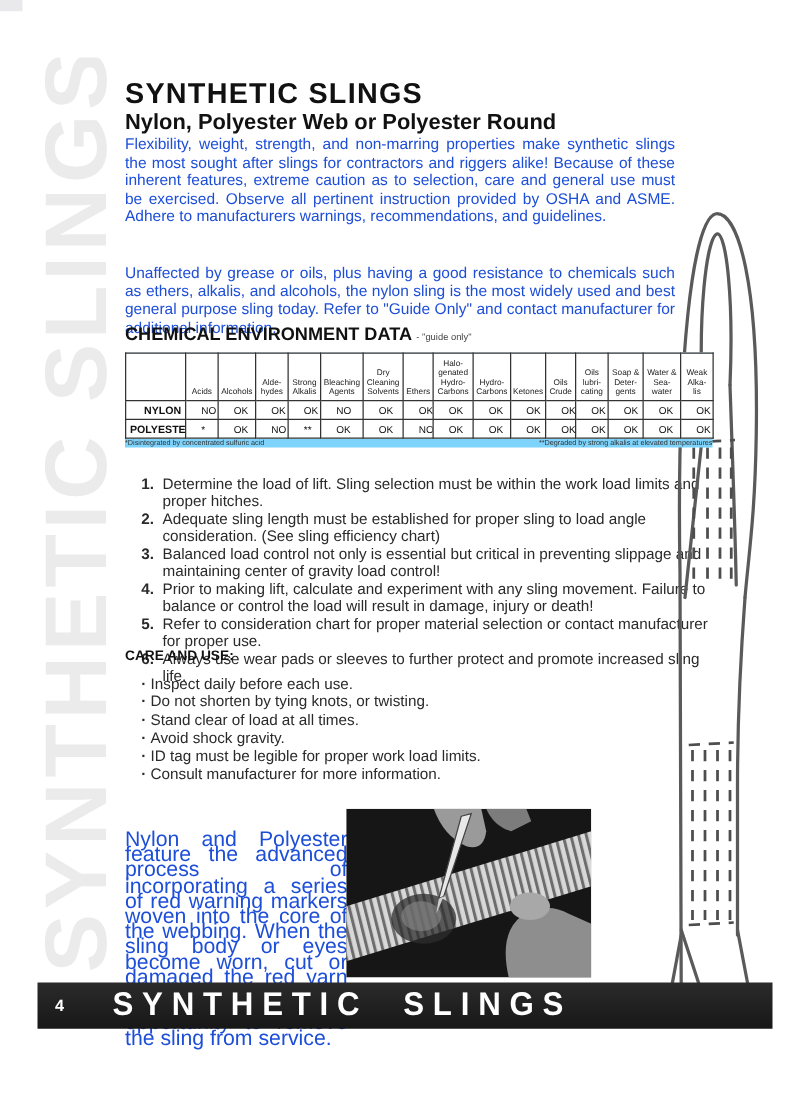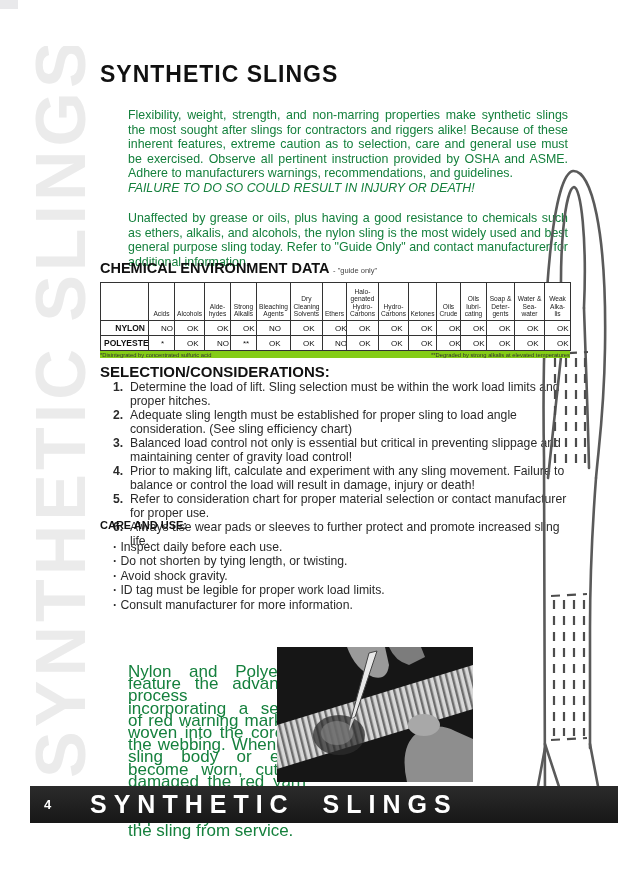--- a/index.html
+++ b/index.html
@@ -8,29 +8,29 @@
   
   .corner-smudge{position:absolute;left:0;top:0;width:18px;height:9px;background:#e3e3e6;opacity:.8;}
   
   .watermark{position:absolute;left:2px;top:778px;width:732px;height:118px;
              transform:rotate(-90deg);transform-origin:top left;
              font-weight:800;font-size:70px;letter-spacing:4px;color:#ebebeb;
              white-space:nowrap;overflow:hidden;line-height:118px;}
   
   .title{position:absolute;left:100px;top:46px;font-size:23px;font-weight:800;letter-spacing:1px;color:#111;}
   .subtitle{position:absolute;left:100px;top:72px;font-size:17.5px;font-weight:800;color:#111;}
-  .para{position:absolute;text-align:justify;font-size:12.4px;line-height:14.5px;color:#15803d;margin-left:28px;}
+  .para{position:absolute;text-align:justify;font-size:12.4px;line-height:14.5px;color:#1d4ed8;}
   #p1{left:100px;top:96px;width:440px;}
   .warning{font-style:italic;}
   #p2{left:100px;top:199px;width:440px;}
   .section-head{position:absolute;font-weight:800;color:#111;}
   #chem-head{left:100px;top:260px;font-size:14.5px;}
   #chem-head .note{font-size:7.5px;font-weight:400;color:#444;letter-spacing:0;}
   
-  #chem-table-wrap{position:absolute;left:100px;top:282px;width:470px;background:#84cc16;z-index:3;}
+  #chem-table-wrap{position:absolute;left:100px;top:282px;width:470px;background:#7dd3fc;z-index:3;}
   table{border-collapse:collapse;table-layout:fixed;width:470px;background:#fff;}
   th,td{border:1px solid #333;overflow:hidden;}
   thead th{font-size:6.6px;font-weight:400;color:#222;vertical-align:bottom;text-align:center;
            white-space:pre-line;line-height:7.2px;padding:2px 0 3px;height:32px;}
   tbody th{font-size:8.5px;font-weight:700;text-align:right;padding:2px 3px;color:#111;}
   tbody td{font-size:8px;text-align:right;padding:2px 12px;color:#111;}
   .footnotes{display:flex;justify-content:space-between;font-size:5.8px;color:#333;padding-top:1px;}
   
   #sel-head{left:100px;top:363px;font-size:15px;}
   ol.sel{position:absolute;left:100px;top:381px;width:448px;margin:0;padding:0 0 0 30px;
@@ -91,23 +91,23 @@
       <path d="M23,438 L59,436"></path>
       <path d="M26,442 L26,578"></path>
         <path d="M36,442 L36,578"></path>
       <path d="M46,442 L46,578"></path>
         <path d="M56,442 L56,578"></path>
       <path d="M23,582 L59,580"></path>
     </g>
   </svg>
 
   <h1 class="title">SYNTHETIC SLINGS</h1>
+  <h2 class="subtitle">Nylon, Polyester Web or Polyester Round</h2>
 
   <p class="para" id="p1"><span>Flexibility, weight, strength, and non-marring properties make synthetic slings the most sought after slings for contractors and riggers alike! Because of these inherent features, extreme caution as to selection, care and general use must be exercised. Observe all pertinent instruction provided by OSHA and ASME. Adhere to manufacturers warnings, recommendations, and guidelines.</span><br>
-    <span class="warning">FAILURE TO DO SO COULD RESULT IN INJURY OR DEATH!</span>
   </p>
 
   <p class="para" id="p2">Unaffected by grease or oils, plus having a good resistance to chemicals such as ethers, alkalis, and alcohols, the nylon sling is the most widely used and best general purpose sling today.  Refer to "Guide Only" and contact manufacturer for additional information.</p>
 
   <div class="section-head" id="chem-head">
     <span>CHEMICAL ENVIRONMENT DATA</span>
     <span class="note">- "guide only"</span>
   </div>
 
   <div id="chem-table-wrap">
@@ -206,34 +206,34 @@
             <td>OK</td>
           </tr>
         </tbody>
     </table>
     <div class="footnotes">
       <span>*Disintegrated by concentrated sulfuric acid</span>
       <span>**Degraded by strong alkalis at elevated temperatures</span>
     </div>
   </div>
 
-  <div class="section-head" id="sel-head">SELECTION/CONSIDERATIONS:</div>
   <ol class="sel">
       <li>Determine the load of lift.  Sling selection must be within the work load limits and proper hitches.</li>
       <li>Adequate sling length must be established for proper sling to load angle consideration.  (See sling efficiency chart)</li>
       <li>Balanced load control not only is essential but critical in preventing slippage and maintaining center of gravity load control!</li>
       <li>Prior to making lift, calculate and experiment with any sling movement. Failure to balance or control the load will result in damage, injury or death!</li>
       <li>Refer to consideration chart for proper material selection or contact manufacturer for proper use.</li>
       <li>Always use wear pads or sleeves to further protect and promote increased sling life.</li>
     </ol>
 
   <div class="section-head" id="care-head">CARE AND USE:</div>
   <ul class="care">
       <li>Inspect daily before each use.</li>
-      <li>Do not shorten by tying length, or twisting.</li>
+      <li>Do not shorten by tying knots, or twisting.</li>
+      <li>Stand clear of load at all times.</li>
       <li>Avoid shock gravity.</li>
       <li>ID tag must be legible for proper work load limits.</li>
       <li>Consult manufacturer for more information.</li>
     </ul>
 
   <p class="para" id="closing">Nylon and Polyester feature the advanced process of incorporating a series of red warning markers woven into the core of the webbing.  When the sling body or eyes become worn, cut or damaged the red yarn becomes exposed and affords the user the opportunity to remove the sling from service.</p>
 
   <svg class="photo" viewBox="0 0 196 135">
     <defs>
       <pattern id="web" width="6" height="6" patternUnits="userSpaceOnUse" patternTransform="rotate(-14)">

